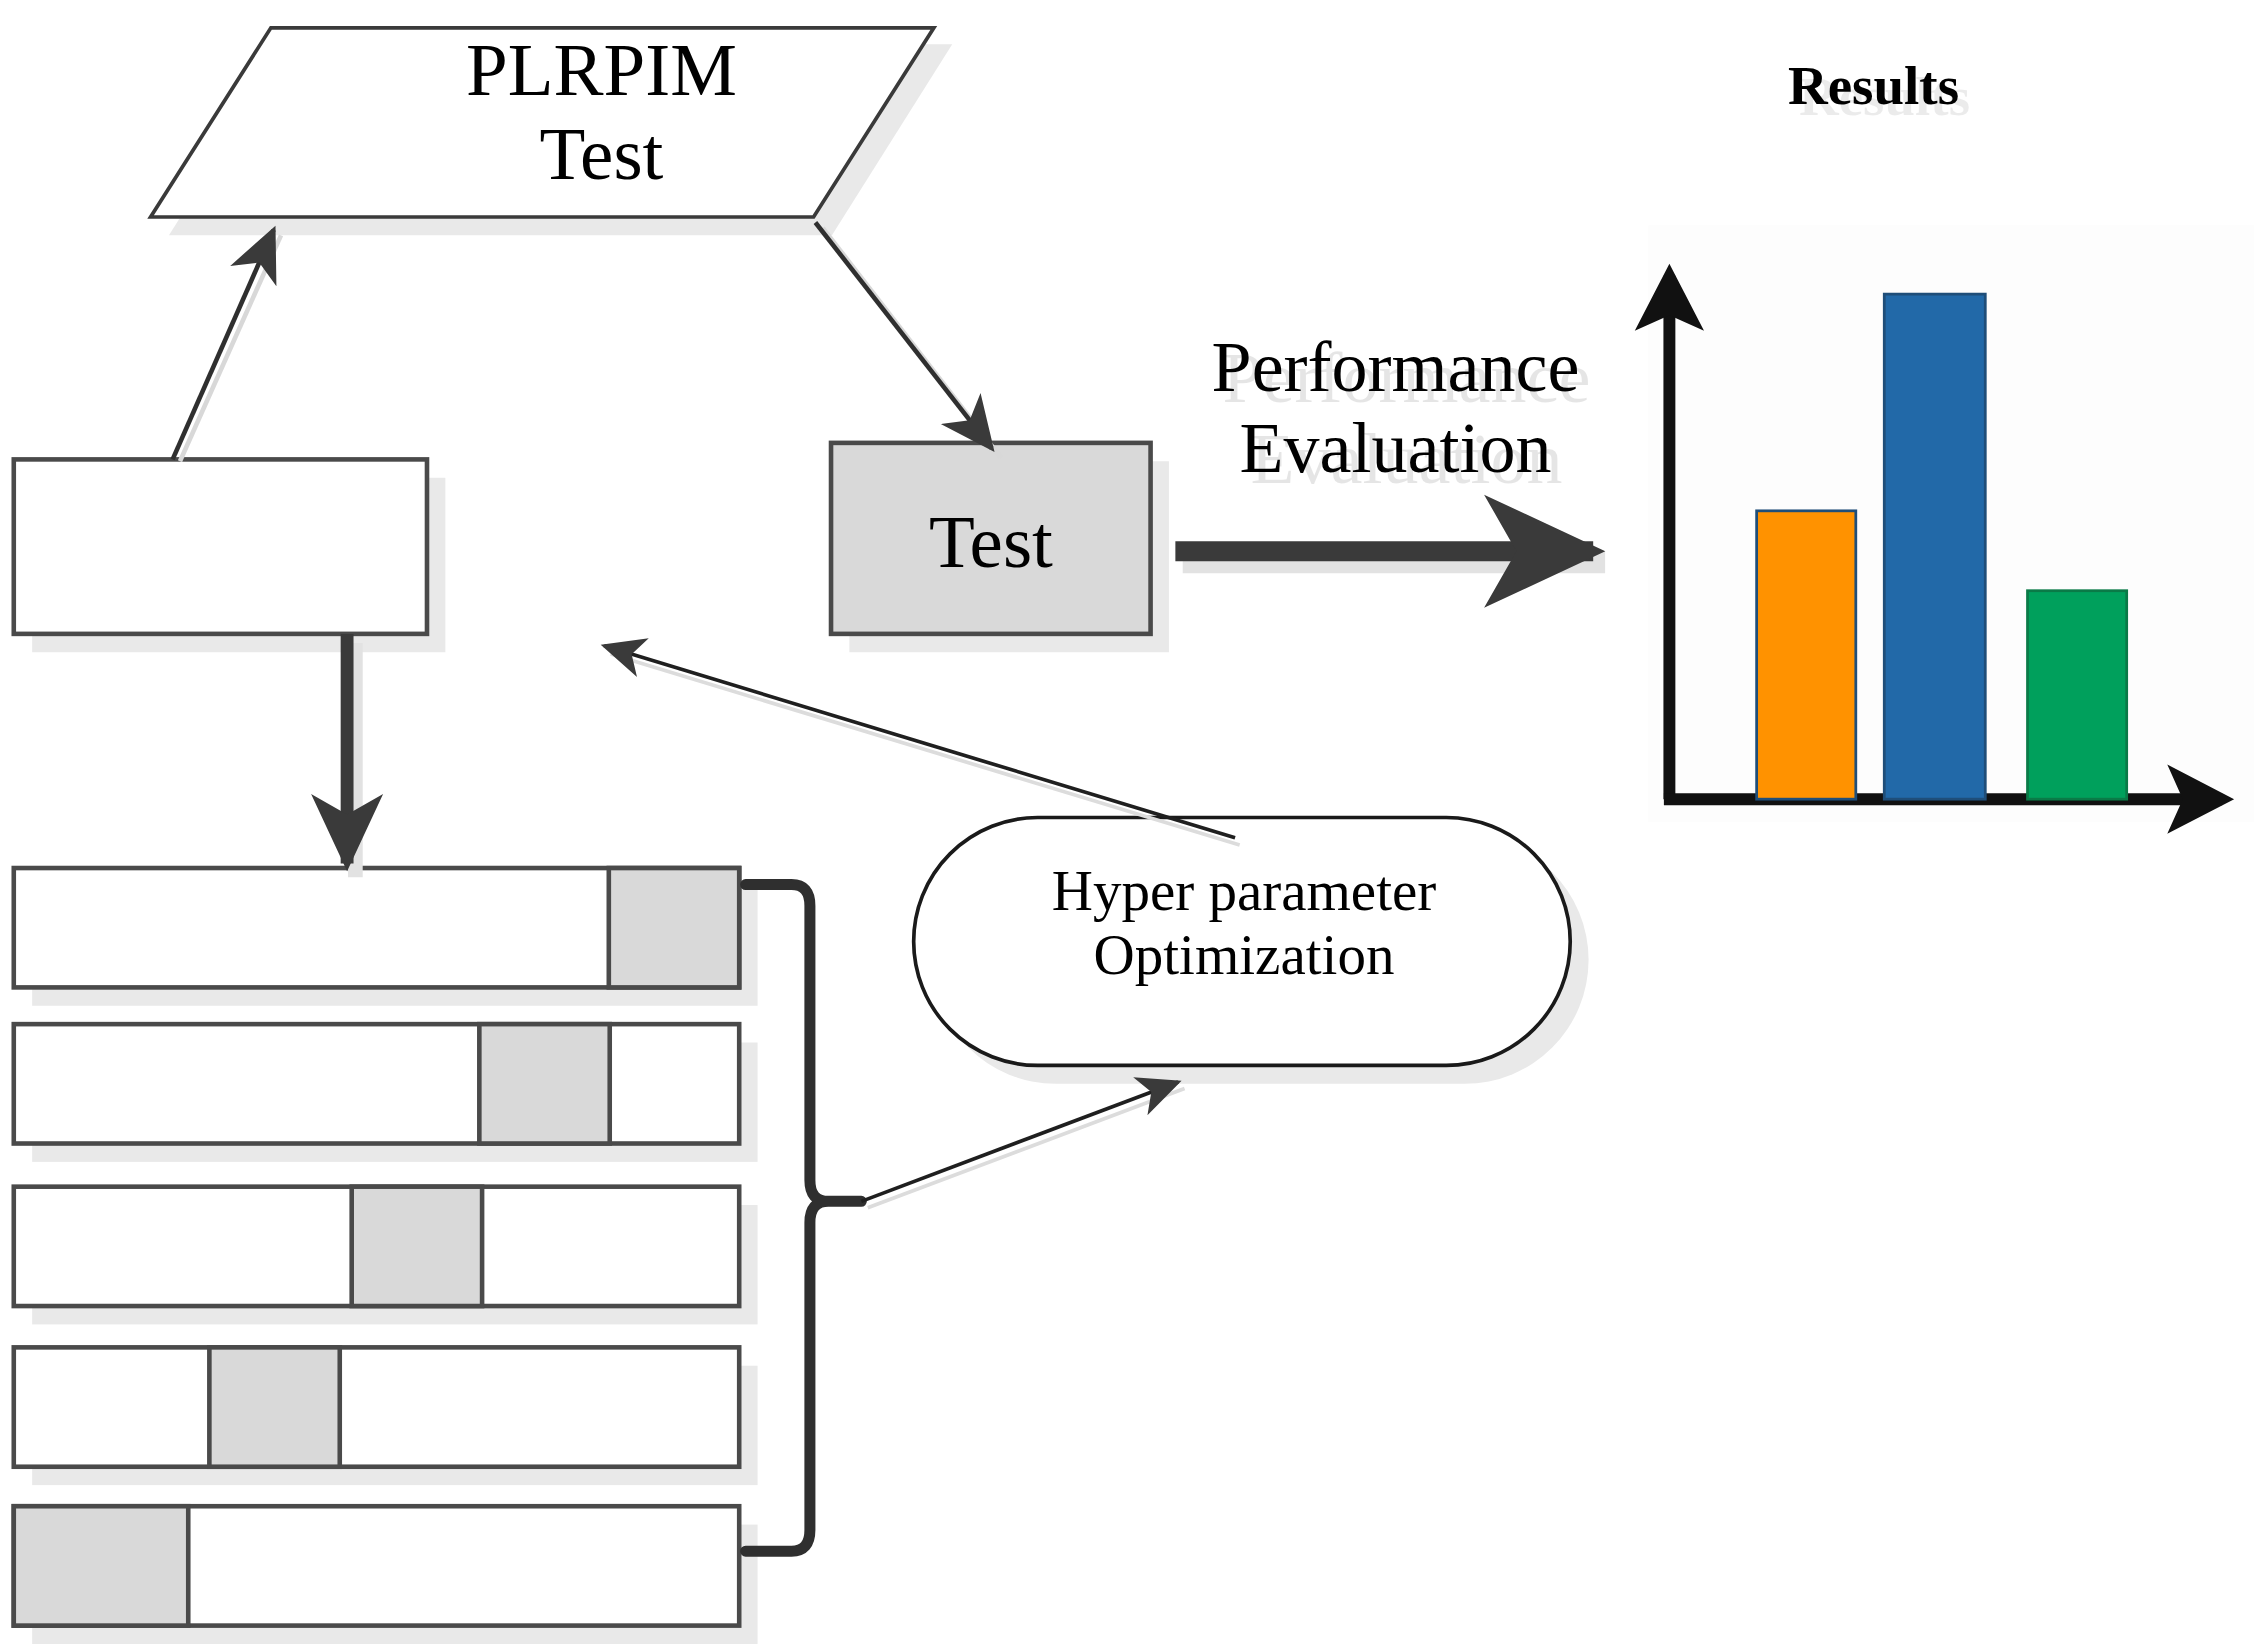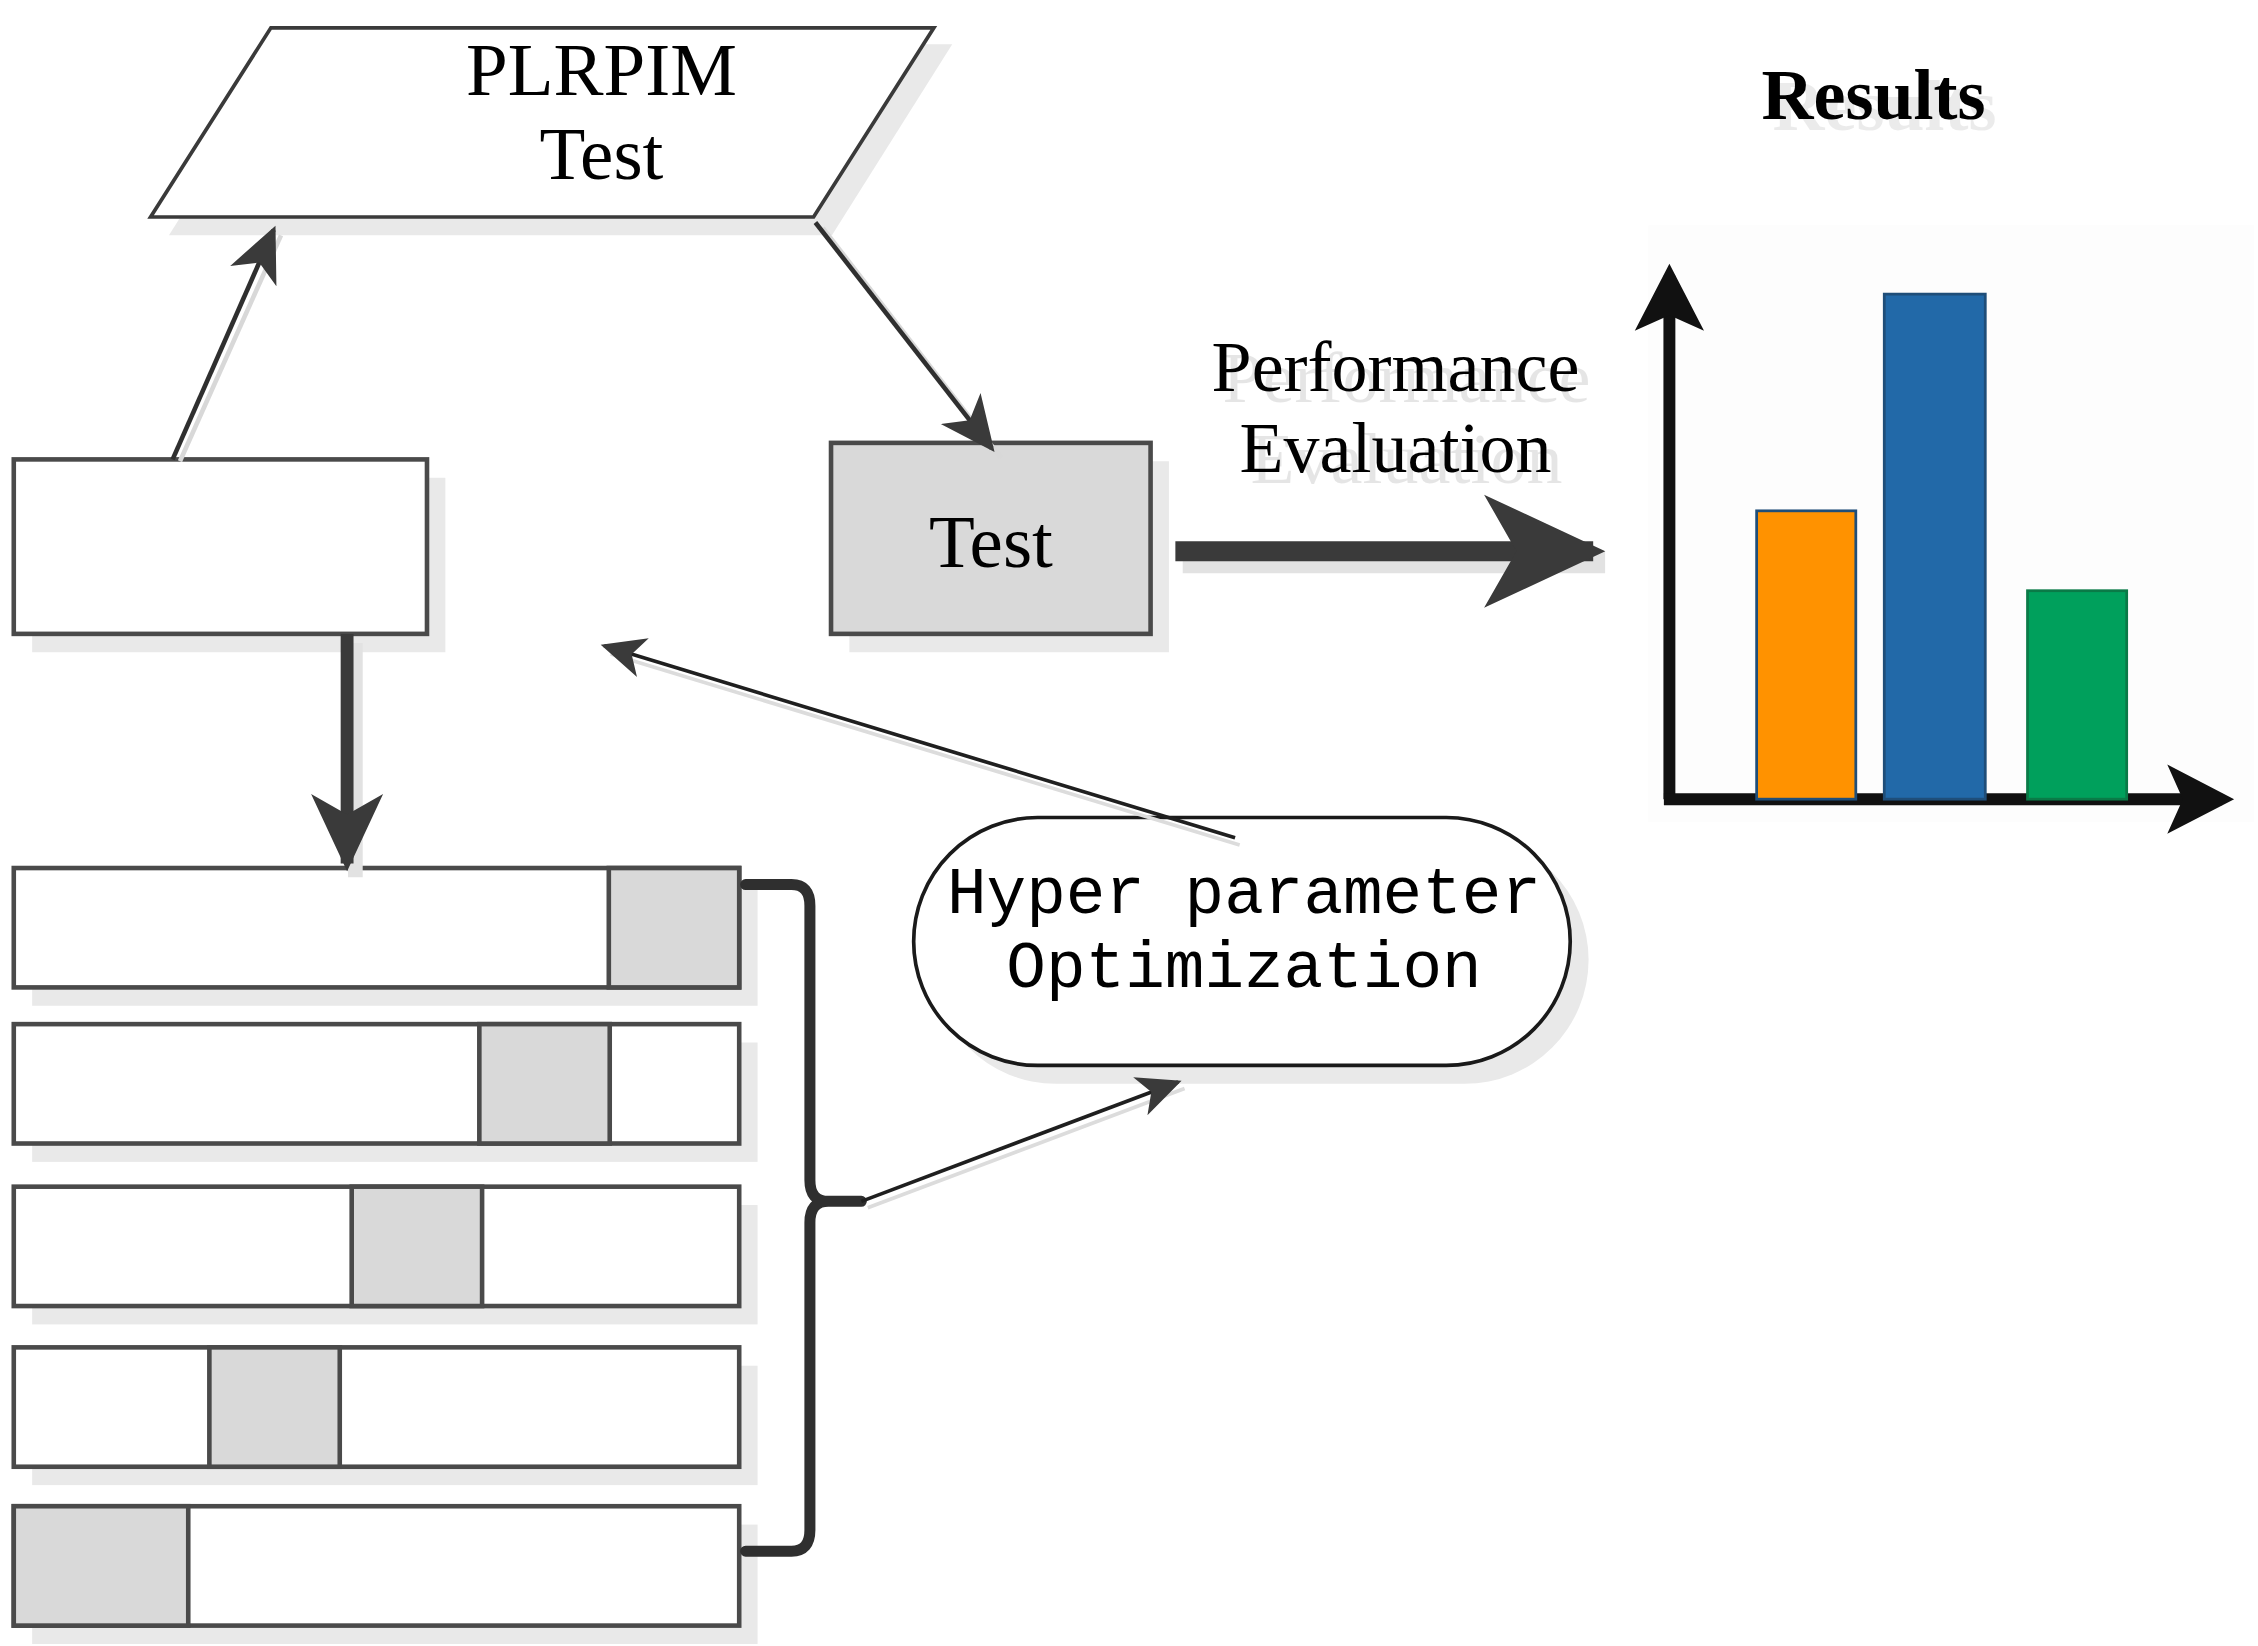--- a/index.html
+++ b/index.html
@@ -48,35 +48,34 @@
     left: 831px;
     top: 500px;
     width: 320px;
     font-size: 75px;
     text-align: center;
   }
   .t-hyper {
     left: 918px;
     top: 859px;
     width: 652px;
-    font-size: 66px;
-    font-family: Liberation Mono, monospace;
+    font-size: 57px;
   }
   .t-perf {
     left: 1166px;
     top: 327px;
     width: 459px;
     font-size: 72px;
     text-shadow: 11px 11px 0 rgba(0,0,0,0.10);
   }
   .t-results {
     left: 1708px;
     top: 55px;
     width: 331px;
-    font-size: 72px;
+    font-size: 55px;
     font-weight: bold;
     text-shadow: 11px 11px 0 rgba(0,0,0,0.08);
   }
 </style>
 </head>
 <body>
 
 <div id="canvas">
 
   <svg id="scene" viewBox="0 0 2459 1793" xmlns="http://www.w3.org/2000/svg">

